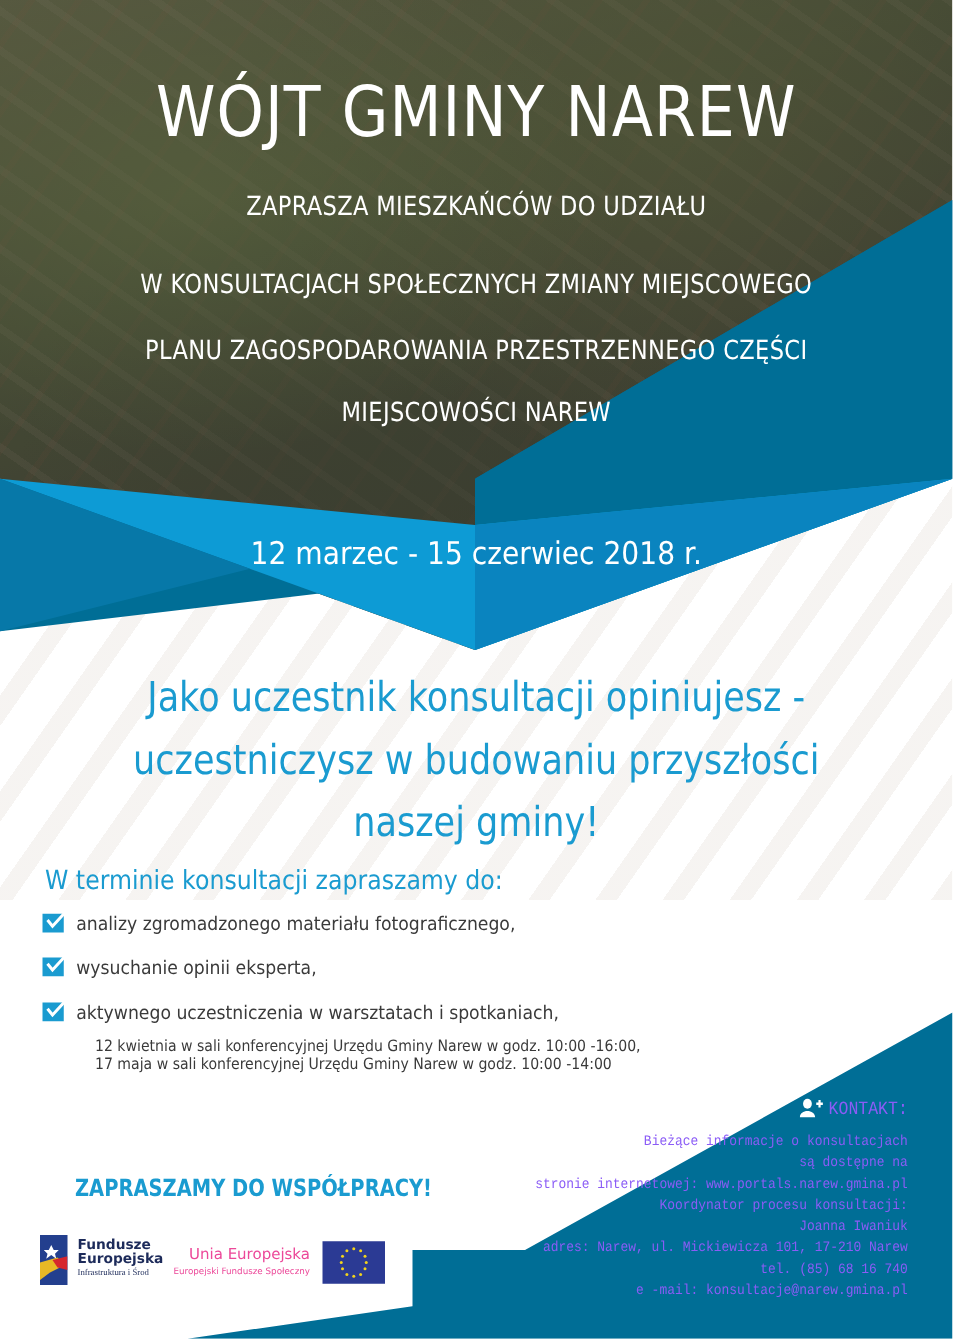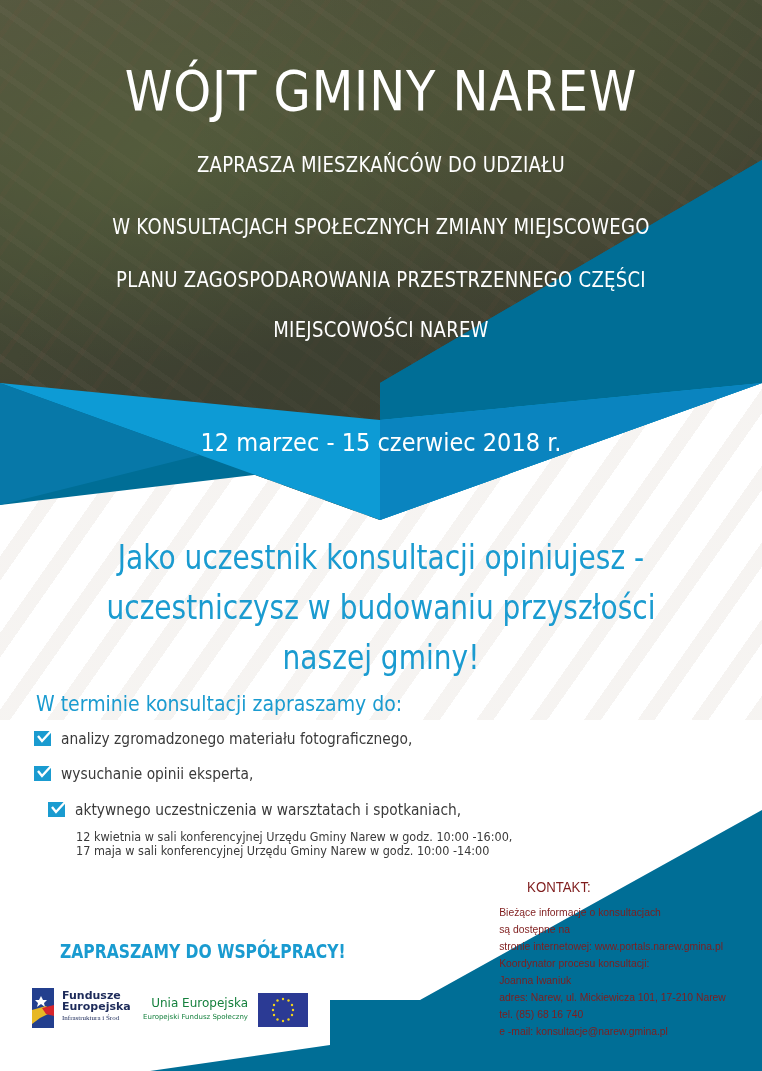--- a/index.html
+++ b/index.html
@@ -36,38 +36,38 @@
   .slogan { position: absolute; left: 0; top: 533px; width: 762px; text-align: center; color: #1a9bd0; font-size: 33px; line-height: 50px; font-family: "DejaVu Sans", sans-serif; transform: scaleX(0.85); }
 
   .invite-heading { position: absolute; left: 36px; top: 692px; color: #1a9bd0; font-size: 21px; font-family: "DejaVu Sans", sans-serif; transform-origin: left; transform: scaleX(0.9); }
 
   .item { position: absolute; left: 34px; color: #3a3a3a; font-family: "DejaVu Sans", sans-serif; font-size: 15px; transform-origin: left; }
   .item .check { display: inline-block; width: 17px; height: 15px; background: #1a9bd0; position: relative; vertical-align: middle; margin-right: 10px; }
   .item .check svg { position: absolute; left: 1px; top: -3px; }
   .item .txt { display: inline-block; vertical-align: middle; transform-origin: left; transform: scaleX(0.92); }
   .item1 { top: 729px; }
   .item2 { top: 764px; }
-  .item3 { top: 800px; margin-left: 14px; }
+  .item3 { top: 800px; }
   .item4 { top: 876px; }
   .item4 .txt { line-height: 17px; vertical-align: top; }
   .sched { position: absolute; left: 76px; top: 830px; color: #3a3a3a; font-size: 12.5px; line-height: 14px; font-family: "DejaVu Sans", sans-serif; transform-origin: left; transform: scaleX(0.9); }
 
   .cta { position: absolute; left: 60px; top: 940px; color: #1a9bd0; font-size: 19px; font-family: "DejaVu Sans", sans-serif; font-weight: bold; transform-origin: left; transform: scaleX(0.82); }
 
-  .contact { position: absolute; right: 36px; top: 878px; text-align: left; color: #7f1d1d; font-family: Liberation Sans, sans-serif; }
+  .contact { position: absolute; right: 36px; top: 878px; text-align: right; color: #8b5cf6; font-family: Liberation Mono, monospace; }
   .contact-title { font-size: 15px; margin-bottom: 6px; transform-origin: right; transform: scaleX(0.88); }
   .contact-title .person-icon { display: inline-block; vertical-align: -3px; margin-right: 4px; }
   .contact-line { font-size: 11.5px; line-height: 17px; transform-origin: right; transform: scaleX(0.9); white-space: nowrap; }
 
   .logos { position: absolute; left: 32px; top: 988px; width: 280px; height: 44px; }
   .fe-logo { position: absolute; left: 0; top: 0; width: 22px; height: 40px; background: #233f8e; }
   .fe-text { position: absolute; left: 30px; top: 2px; color: #1d2b5a; font-family: "DejaVu Sans", sans-serif; }
   .fe-text .l1, .fe-text .l2 { font-size: 11px; font-weight: bold; line-height: 11px; }
   .fe-text .l3 { font-size: 7px; line-height: 12px; font-family: Liberation Serif, serif; }
-  .ue-text { position: absolute; left: 106px; top: 8px; text-align: right; color: #15803d; font-family: "DejaVu Sans", sans-serif; width: 110px; }
+  .ue-text { position: absolute; left: 106px; top: 8px; text-align: right; color: #ec4899; font-family: "DejaVu Sans", sans-serif; width: 110px; }
   .ue-text .l1 { font-size: 12px; line-height: 14px; }
   .ue-text .l2 { font-size: 7px; line-height: 14px; }
   .eu-flag { position: absolute; left: 226px; top: 5px; width: 50px; height: 34px; background: #2b3a94; }
 </style>
 </head>
 <body>
 
 <div class="poster">
 
   <div class="photo"></div>
@@ -156,21 +156,21 @@
           <polygon points="10,20 22,17 22,28 14,26" fill="#d6262d"></polygon>
         </svg>
     </div>
     <div class="fe-text">
       <div class="l1">Fundusze</div>
       <div class="l2">Europejska</div>
       <div class="l3">Infrastruktura i Środ</div>
     </div>
     <div class="ue-text">
       <div class="l1">Unia Europejska</div>
-      <div class="l2">Europejski Fundusz Społeczny</div>
+      <div class="l2">Europejski Fundusze Społeczny</div>
     </div>
     <div class="eu-flag">
       <svg width="50" height="34" viewBox="0 0 50 34">
         <g fill="#f2d31b">
           <circle cx="25" cy="6" r="1.2"></circle>
             <circle cx="30.5" cy="7.5" r="1.2"></circle>
             <circle cx="34" cy="12" r="1.2"></circle>
           <circle cx="35" cy="17" r="1.2"></circle>
             <circle cx="34" cy="22" r="1.2"></circle>
             <circle cx="30.5" cy="26.5" r="1.2"></circle>

